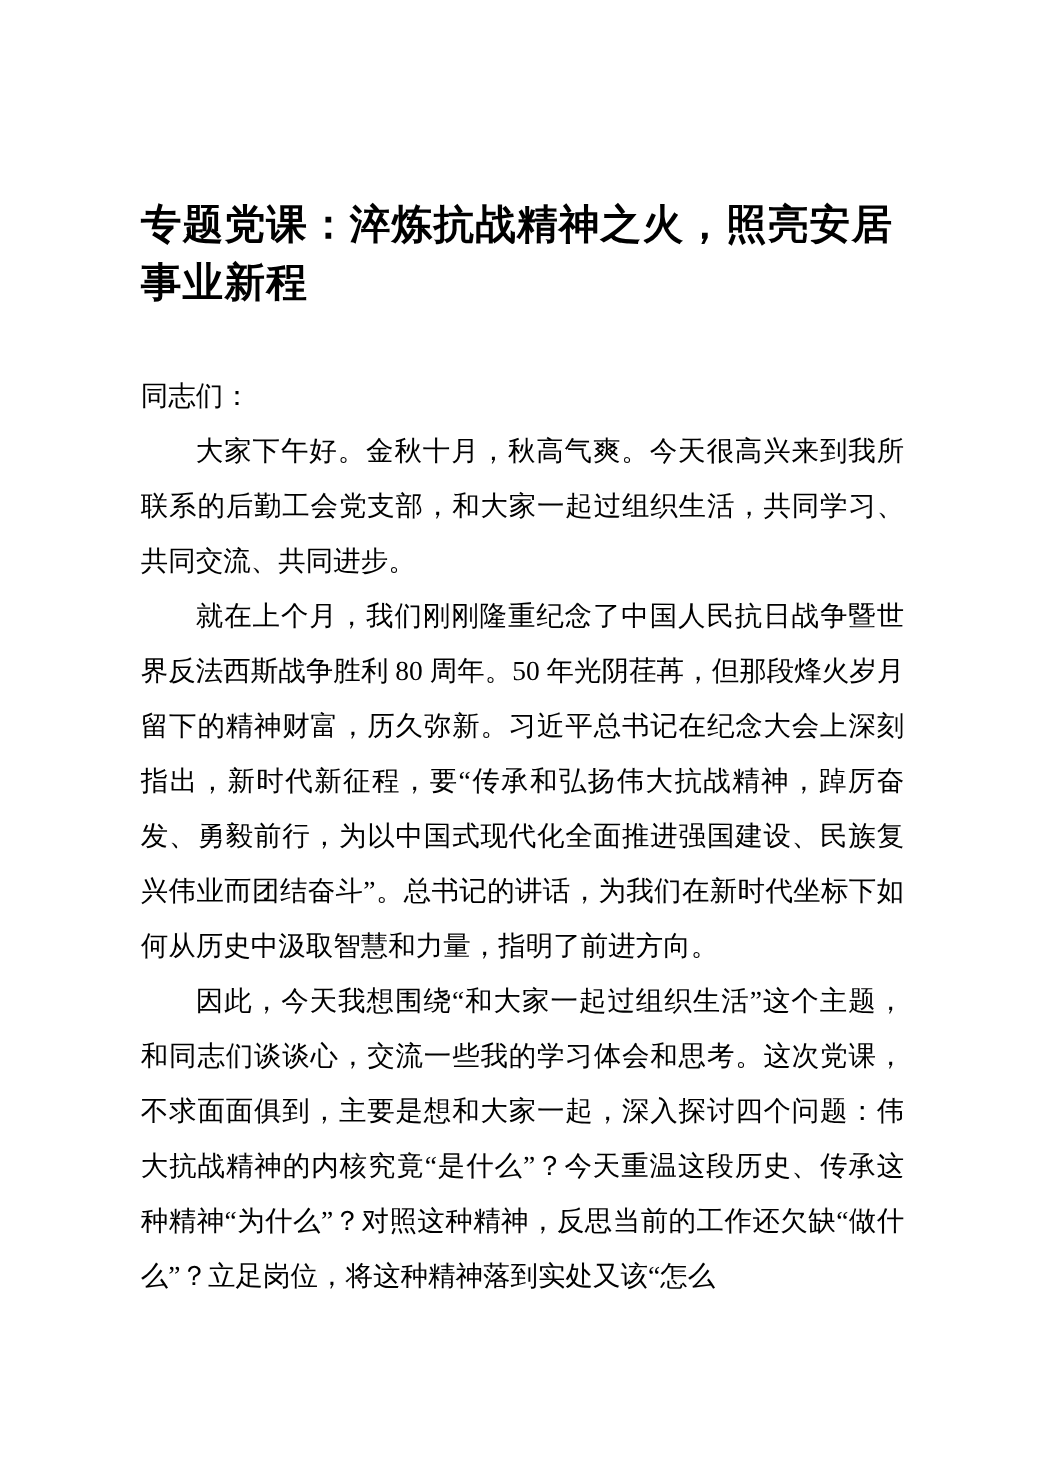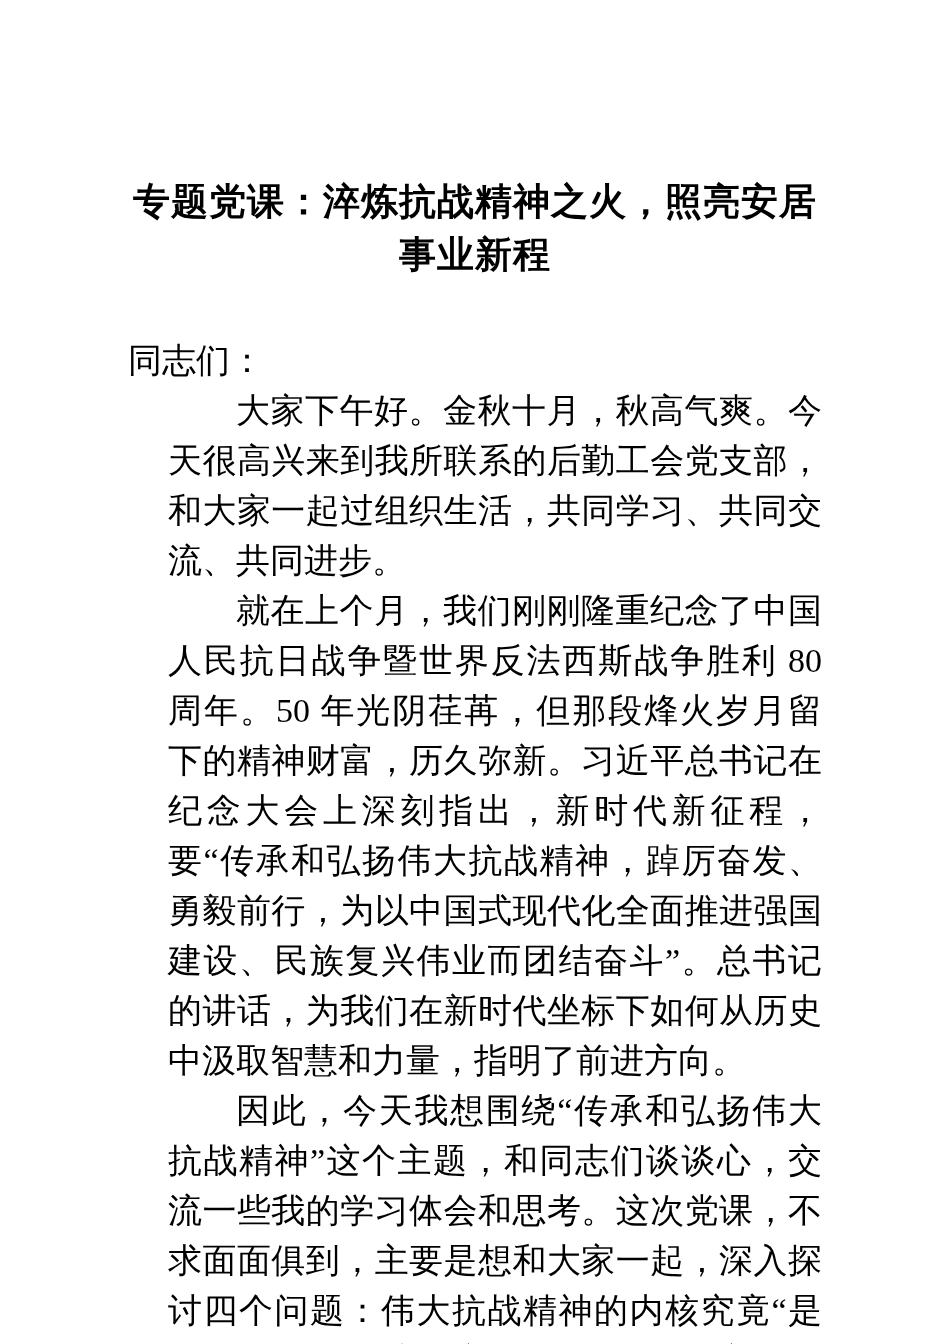--- a/index.html
+++ b/index.html
@@ -19,47 +19,44 @@
     width: 950px;
     height: 1344px;
     padding: 178px 128px 0 128px;
     background: #ffffff;
   }
   .doc-title {
     margin: 0 0 52px 0;
     font-size: 37px;
     font-weight: bold;
     line-height: 53px;
-    text-align: center;
     letter-spacing: 1px;
     word-break: break-all;
-    font-family: Liberation Mono, monospace;
   }
   .doc-body p {
     margin: 0;
-    font-size: 34px;
+    font-size: 25px;
     line-height: 50px;
     text-align: justify;
     text-justify: inter-character;
     word-break: break-all;
     letter-spacing: 0;
   }
   .doc-body p.indent {
     text-indent: 2em;
-    margin-left: 40px;
   }
 </style>
 </head>
 <body>
 
 <div class="page">
   <h1 class="doc-title">专题党课：淬炼抗战精神之火，照亮安居事业新程</h1>
 
   <div class="doc-body">
     <p>同志们：</p>
 
     <p class="indent">大家下午好。金秋十月，秋高气爽。今天很高兴来到我所联系的后勤工会党支部，和大家一起过组织生活，共同学习、共同交流、共同进步。</p>
 
     <p class="indent">就在上个月，我们刚刚隆重纪念了中国人民抗日战争暨世界反法西斯战争胜利 80 周年。50 年光阴荏苒，但那段烽火岁月留下的精神财富，历久弥新。习近平总书记在纪念大会上深刻指出，新时代新征程，要“传承和弘扬伟大抗战精神，踔厉奋发、勇毅前行，为以中国式现代化全面推进强国建设、民族复兴伟业而团结奋斗”。总书记的讲话，为我们在新时代坐标下如何从历史中汲取智慧和力量，指明了前进方向。</p>
 
-    <p class="indent">因此，今天我想围绕“传承和弘扬伟大抗战精神”这个主题，和同志们谈谈心，交流一些我的学习体会和思考。这次党课，不求面面俱到，主要是想和大家一起，深入探讨四个问题：伟大抗战精神的内核究竟“是什么”？今天重温这段历史、传承这种精神“为什么”？对照这种精神，反思当前的工作还欠缺“做什么”？立足岗位，将这种精神落到实处又该“怎么</p>
+    <p class="indent">因此，今天我想围绕“和大家一起过组织生活”这个主题，和同志们谈谈心，交流一些我的学习体会和思考。这次党课，不求面面俱到，主要是想和大家一起，深入探讨四个问题：伟大抗战精神的内核究竟“是什么”？今天重温这段历史、传承这种精神“为什么”？对照这种精神，反思当前的工作还欠缺“做什么”？立足岗位，将这种精神落到实处又该“怎么</p>
   </div>
 </div>
 
 </body></html>

